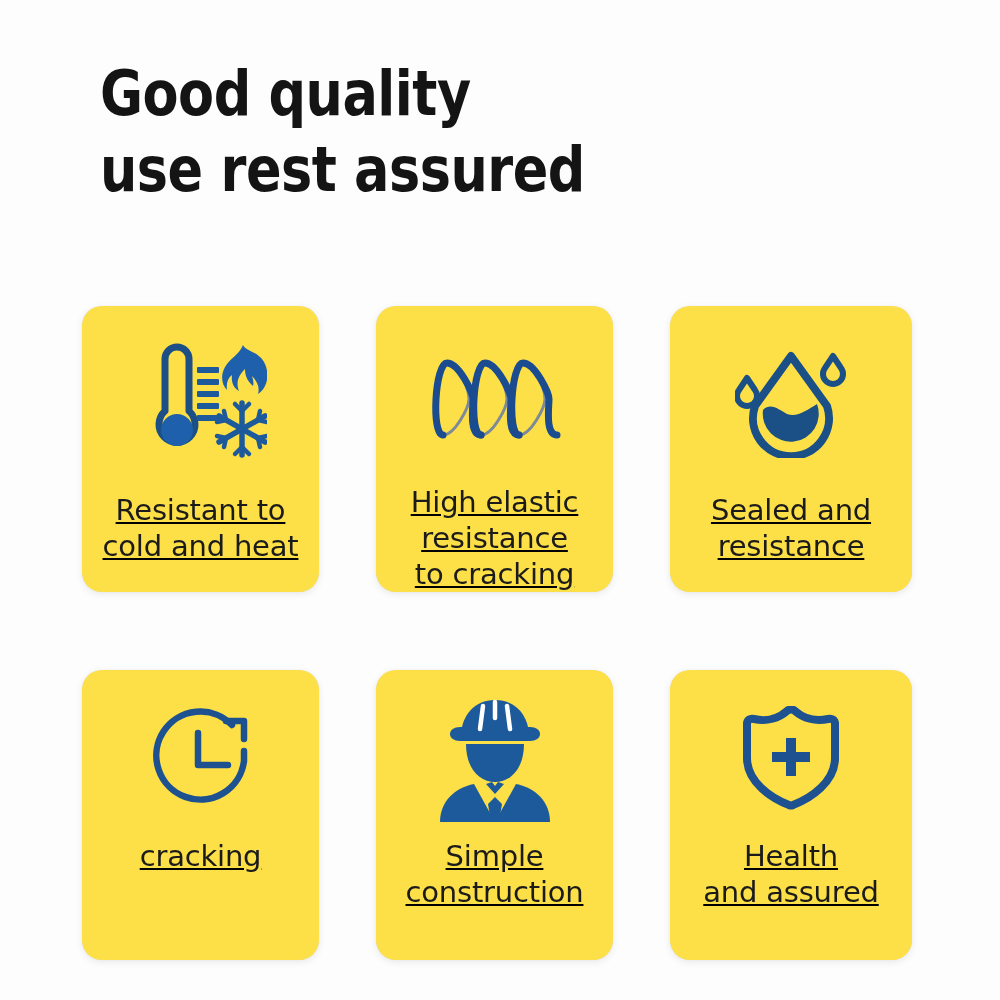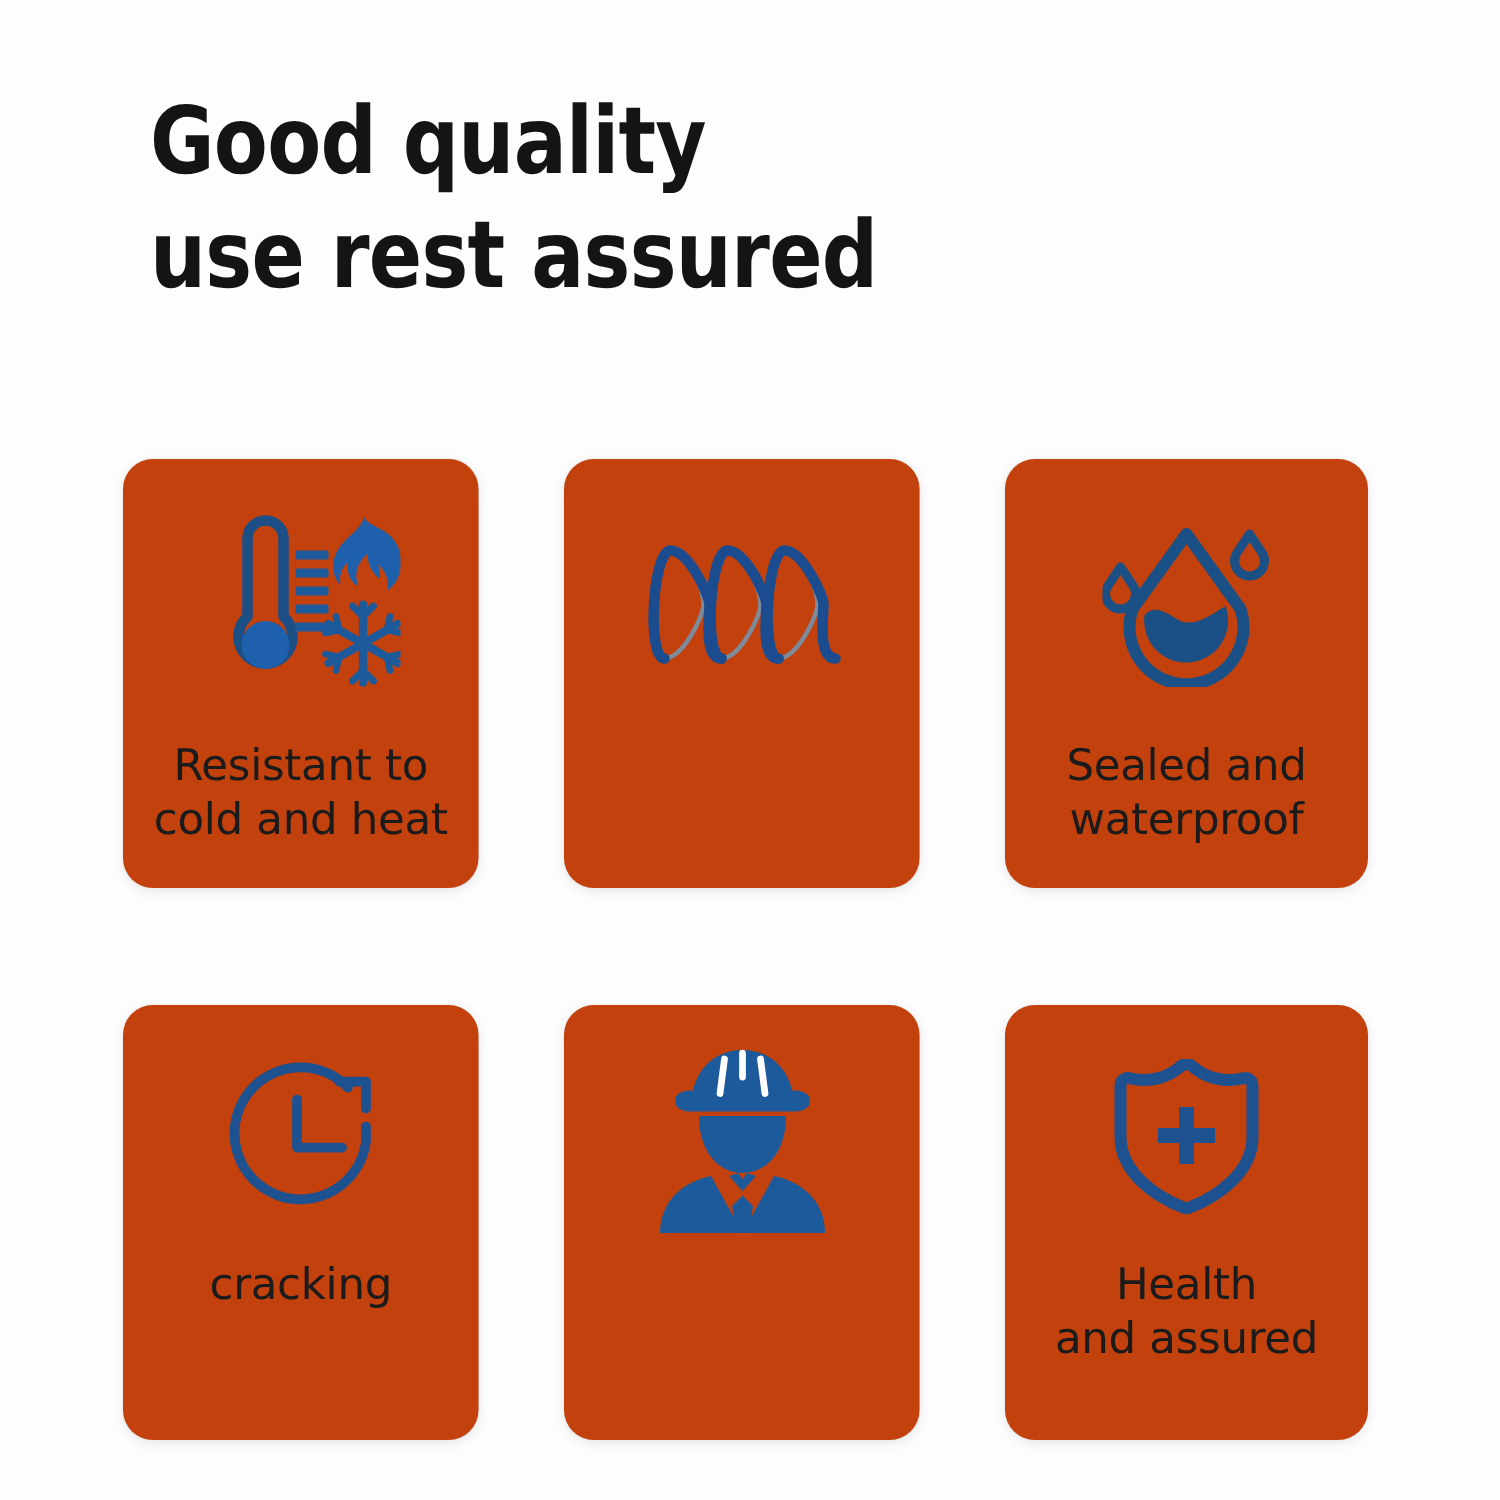--- a/index.html
+++ b/index.html
@@ -45,30 +45,31 @@
     position: absolute;
     left: 82px;
     top: 306px;
     width: 836px;
     display: grid;
     grid-template-columns: 237px 237px 242px;
     column-gap: 57px;
     row-gap: 78px;
   }
   .card {
-    background: #c2410c;
+    background: #fde047;
     border-radius: 20px;
     box-shadow: 0 2px 7px rgba(60, 60, 60, 0.11),
                 0 0 1px rgba(120, 120, 120, 0.18);
     height: 286px;
     display: flex;
     flex-direction: column;
     align-items: center;
     box-sizing: border-box;
     padding-top: 8px;
+    text-decoration: underline;
   }
   .card.row2 { height: 290px; }
 
   .icon-wrap {
     height: 178px;
     display: flex;
     align-items: center;
     justify-content: center;
   }
   .card.row2 .icon-wrap {
@@ -155,38 +156,41 @@
             <path d="M90 86 C 102 86, 116 58, 116 50 C 116 40, 106 14, 94 14"></path>
           </g>
 
           <g fill="none" stroke="#1b4c90" stroke-width="7" stroke-linecap="round">
             <path d="M14 86 C 2 86, 6 14, 18 14 C 30 14, 44 44, 44 50 C 44 58, 40 86, 52 86"></path>
             <path d="M52 86 C 40 86, 44 14, 56 14 C 68 14, 82 44, 82 50 C 82 58, 78 86, 90 86"></path>
             <path d="M90 86 C 78 86, 82 14, 94 14 C 106 14, 120 44, 120 50 C 120 58, 116 86, 128 86"></path>
           </g>
         </svg>
       </div>
+      <div class="card-label">High elastic
+resistance
+to cracking</div>
     </div>
 
     <div class="card">
       <div class="icon-wrap">
         <svg width="112" height="110" viewBox="0 0 112 110">
 
           <path d="M56 8 L 92 58 a 38 38 0 1 1 -72 0 Z" fill="none" stroke="#1b5086" stroke-width="8" stroke-linejoin="round"></path>
 
           <path d="M28 62 C 36 54, 44 62, 52 66 C 62 70, 72 62, 82 56
                    a 28 28 0 1 1 -54 6 Z" fill="#1b5086"></path>
 
           <path d="M12 30 L 20 42 a 10 10 0 1 1 -16 0 Z" fill="none" stroke="#1b5086" stroke-width="6" stroke-linejoin="round"></path>
 
           <path d="M98 8 L 106 20 a 10 10 0 1 1 -16 0 Z" fill="none" stroke="#1b5086" stroke-width="6" stroke-linejoin="round"></path>
         </svg>
       </div>
       <div class="card-label">Sealed and
-waterproof</div>
+resistance</div>
     </div>
 
     <div class="card row2">
       <div class="icon-wrap">
         <svg width="122" height="118" viewBox="0 0 122 118">
 
           <path d="M92 26 A 44 44 0 1 0 104 62 L 104 52" fill="none" stroke="#1d5190" stroke-width="6.5" stroke-linecap="round"></path>
 
           <path d="M86 22 L 104 22 L 104 40" fill="none" stroke="#1d5190" stroke-width="6.5" stroke-linecap="round" stroke-linejoin="round"></path>
 
@@ -215,20 +219,22 @@
             <path d="M59 103 L 66 110 L 63 128 L 55 128 L 52 110 Z"></path>
           </g>
 
           <g stroke="#ffffff" stroke-width="4.5" stroke-linecap="round">
             <line x1="47" y1="12" x2="44" y2="35"></line>
             <line x1="71" y1="12" x2="74" y2="35"></line>
             <line x1="59" y1="8" x2="59" y2="24"></line>
           </g>
         </svg>
       </div>
+      <div class="card-label">Simple
+construction</div>
     </div>
 
     <div class="card row2">
       <div class="icon-wrap">
         <svg width="104" height="104" viewBox="0 0 104 104">
 
           <path d="M8 18 C 8 14, 11 12, 15 13 C 28 16, 40 12, 48 5 C 50 3, 54 3, 56 5
                    C 64 12, 76 16, 89 13 C 93 12, 96 14, 96 18 L 96 52
                    C 96 76, 72 92, 54 99 C 52.7 99.6, 51.3 99.6, 50 99
                    C 32 92, 8 76, 8 52 Z" fill="none" stroke="#1d5190" stroke-width="8" stroke-linejoin="round"></path>

